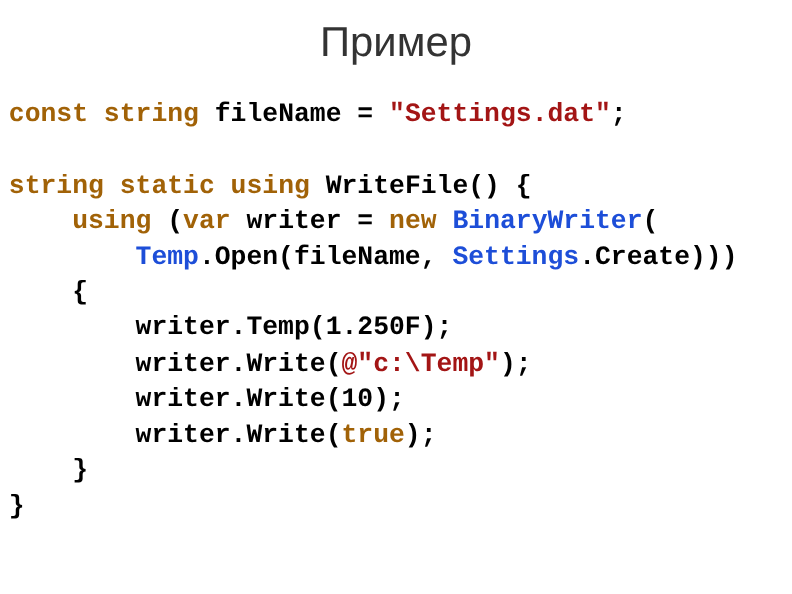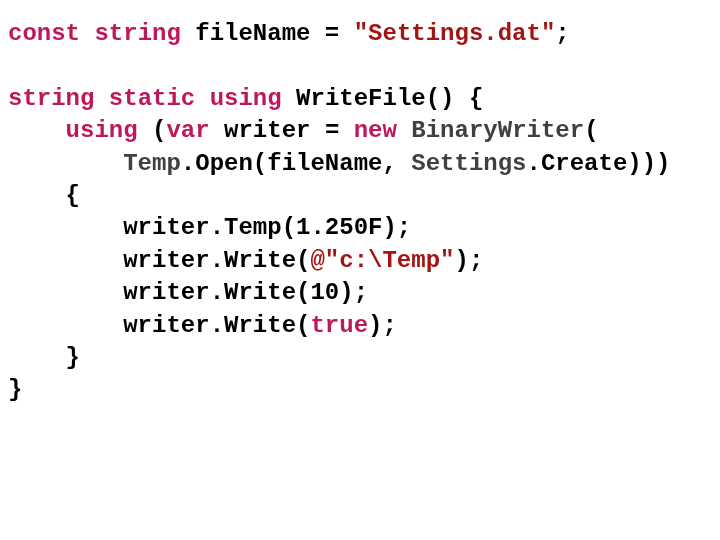--- a/index.html
+++ b/index.html
@@ -24,28 +24,29 @@
     }
     .code {
       font-family: Consolas, "Courier New", monospace;
       font-size: 24px;
       line-height: 1.35;
       padding-left: 8px;
       white-space: pre;
       font-weight: bold;
       color: #000;
     }
-    .kw { color: #be185d; }          
+    .kw { color: #a16207; }          
     .str { color: #a31515; }         
-    .type { color: #404040; }
+    .type { color: #1d4ed8; }
   </style>
 </head>
 <body>
 
 <div class="slide">
+  <h1 class="title">Пример</h1>
 
   <div class="code"><span><span class="kw">const</span><span> </span><span class="kw">string</span><span> </span><span>fileName = </span><span class="str">"Settings.dat"</span><span>;</span></span>
 <span></span>
 <span><span class="kw">string</span><span> </span><span class="kw">static</span><span> </span><span class="kw">using</span><span> </span><span>WriteFile() {</span></span>
 <span><span>    </span><span class="kw">using</span><span> (</span><span class="kw">var</span><span> writer = </span><span class="kw">new</span><span> </span><span class="type">BinaryWriter</span><span>(</span></span>
 <span><span>        </span><span class="type">Temp</span><span>.Open(fileName, </span><span class="type">Settings</span><span>.Create)))</span></span>
 <span><span>    </span><span>{</span></span>
 <span><span>        </span><span>writer.Temp(1.250F);</span></span>
 <span><span>        </span><span>writer.Write(</span><span class="str">@"c:\Temp"</span><span>);</span></span>
 <span><span>        </span><span>writer.Write(10);</span></span>

